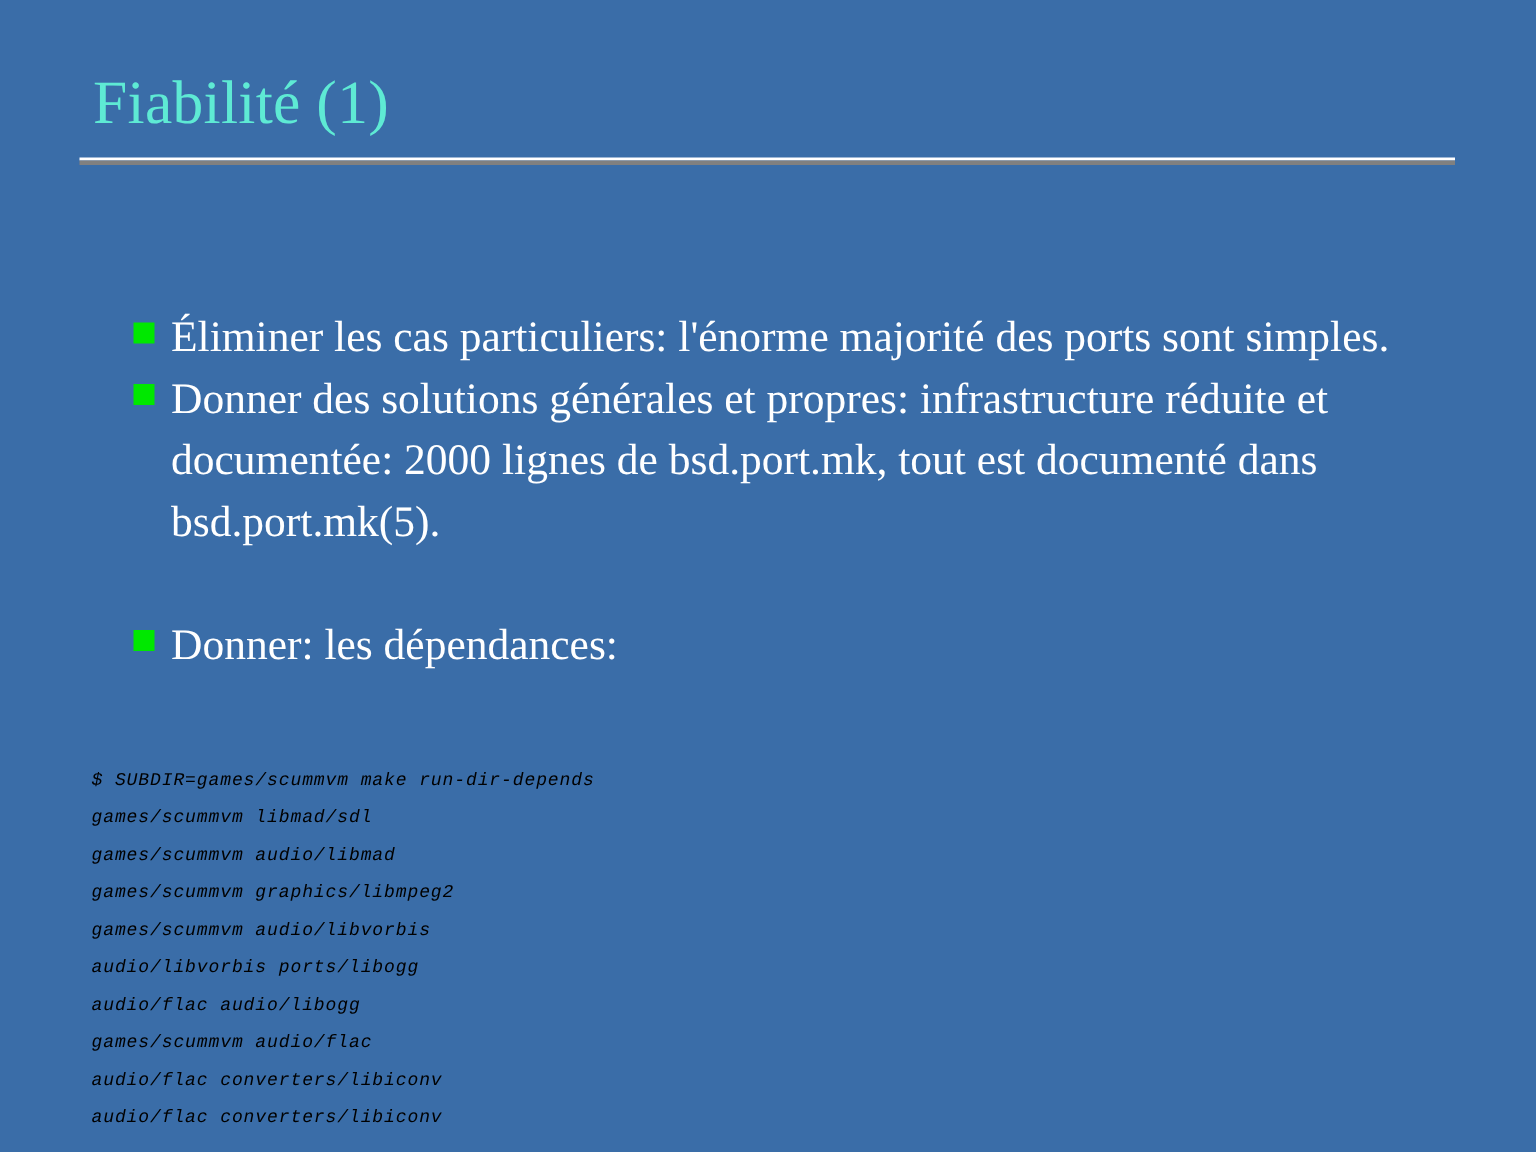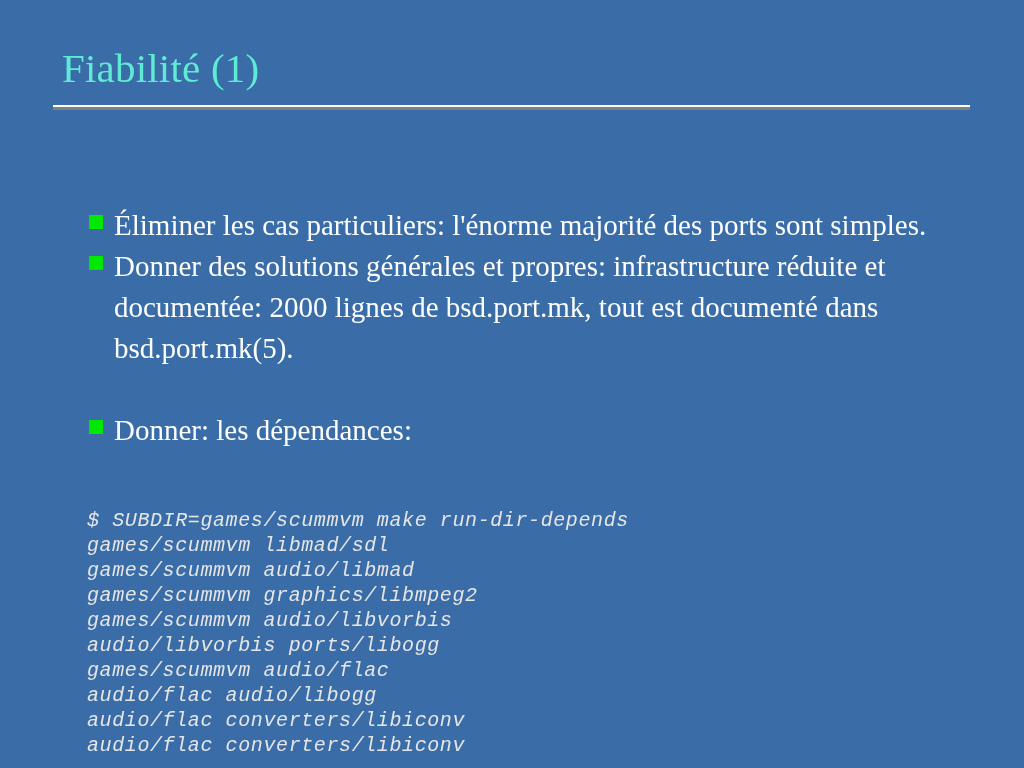--- a/index.html
+++ b/index.html
@@ -91,26 +91,25 @@
   
   #code-block {
     position: absolute;
     left: 61px;
     top: 508px;
     width: 900px;
   }
   .code-line {
     font-family: "Liberation Mono", "DejaVu Sans Mono", monospace;
     font-style: italic;
-    font-size: 20px;
+    font-size: 12px;
     line-height: 25px;
-    color: #e5e5e5;
+    color: #000000;
     white-space: pre;
     letter-spacing: 0.6px;
-    margin-left: 26px;
   }
 </style>
 </head>
 <body>
 
 <div id="slide">
 
   <div id="title-block">
     <div id="slide-title">Fiabilité (1)</div>
     <div id="title-rule"></div>
@@ -137,19 +136,19 @@
 
   </div>
 
   <div id="code-block">
     <div class="code-line">$ SUBDIR=games/scummvm make run-dir-depends</div>
     <div class="code-line">games/scummvm libmad/sdl</div>
     <div class="code-line">games/scummvm audio/libmad</div>
     <div class="code-line">games/scummvm graphics/libmpeg2</div>
     <div class="code-line">games/scummvm audio/libvorbis</div>
     <div class="code-line">audio/libvorbis ports/libogg</div>
+    <div class="code-line">audio/flac audio/libogg</div>
     <div class="code-line">games/scummvm audio/flac</div>
-    <div class="code-line">audio/flac audio/libogg</div>
     <div class="code-line">audio/flac converters/libiconv</div>
     <div class="code-line">audio/flac converters/libiconv</div>
   </div>
 
 </div>
 
 </body></html>

